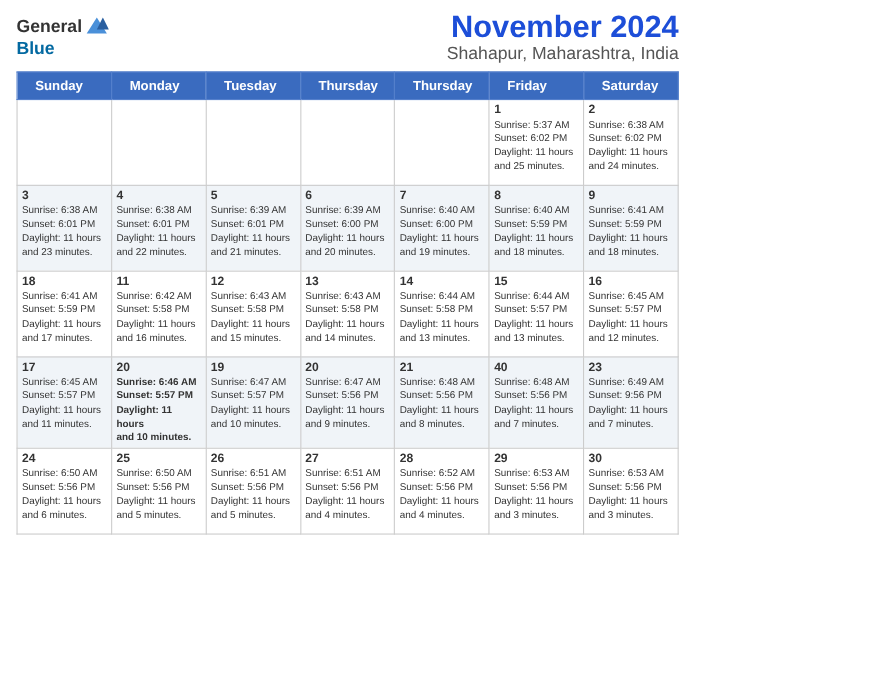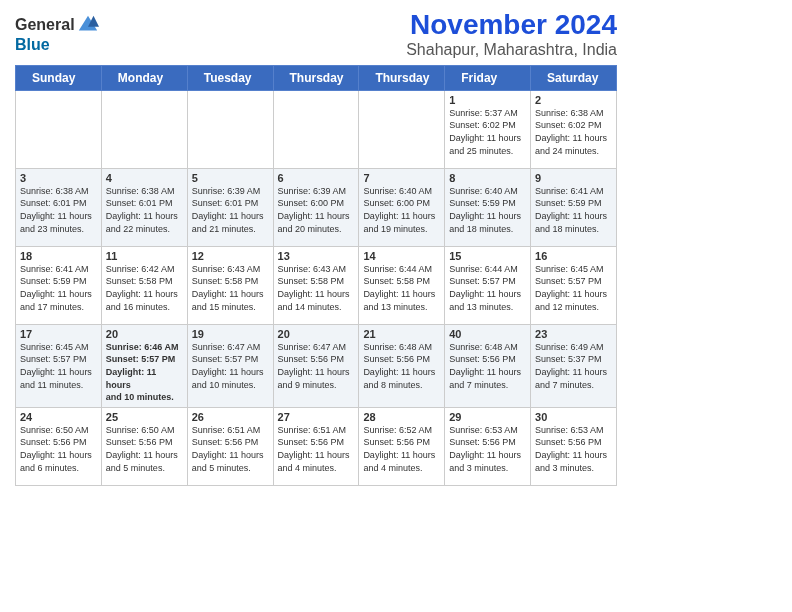--- a/index.html
+++ b/index.html
@@ -297,21 +297,21 @@
           <td>
             <span class="day-number">40</span>
             <div class="day-info" style="white-space: pre-line;">Sunrise: 6:48 AM
 Sunset: 5:56 PM
 Daylight: 11 hours
 and 7 minutes.</div>
           </td>
           <td>
             <span class="day-number">23</span>
             <div class="day-info" style="white-space: pre-line;">Sunrise: 6:49 AM
-Sunset: 5:37 PM
+Sunset: 9:56 PM
 Daylight: 11 hours
 and 7 minutes.</div>
           </td>
         </tr>
         <tr>
           <td>
             <span class="day-number">24</span>
             <div class="day-info" style="white-space: pre-line;">Sunrise: 6:50 AM
 Sunset: 5:56 PM
 Daylight: 11 hours

